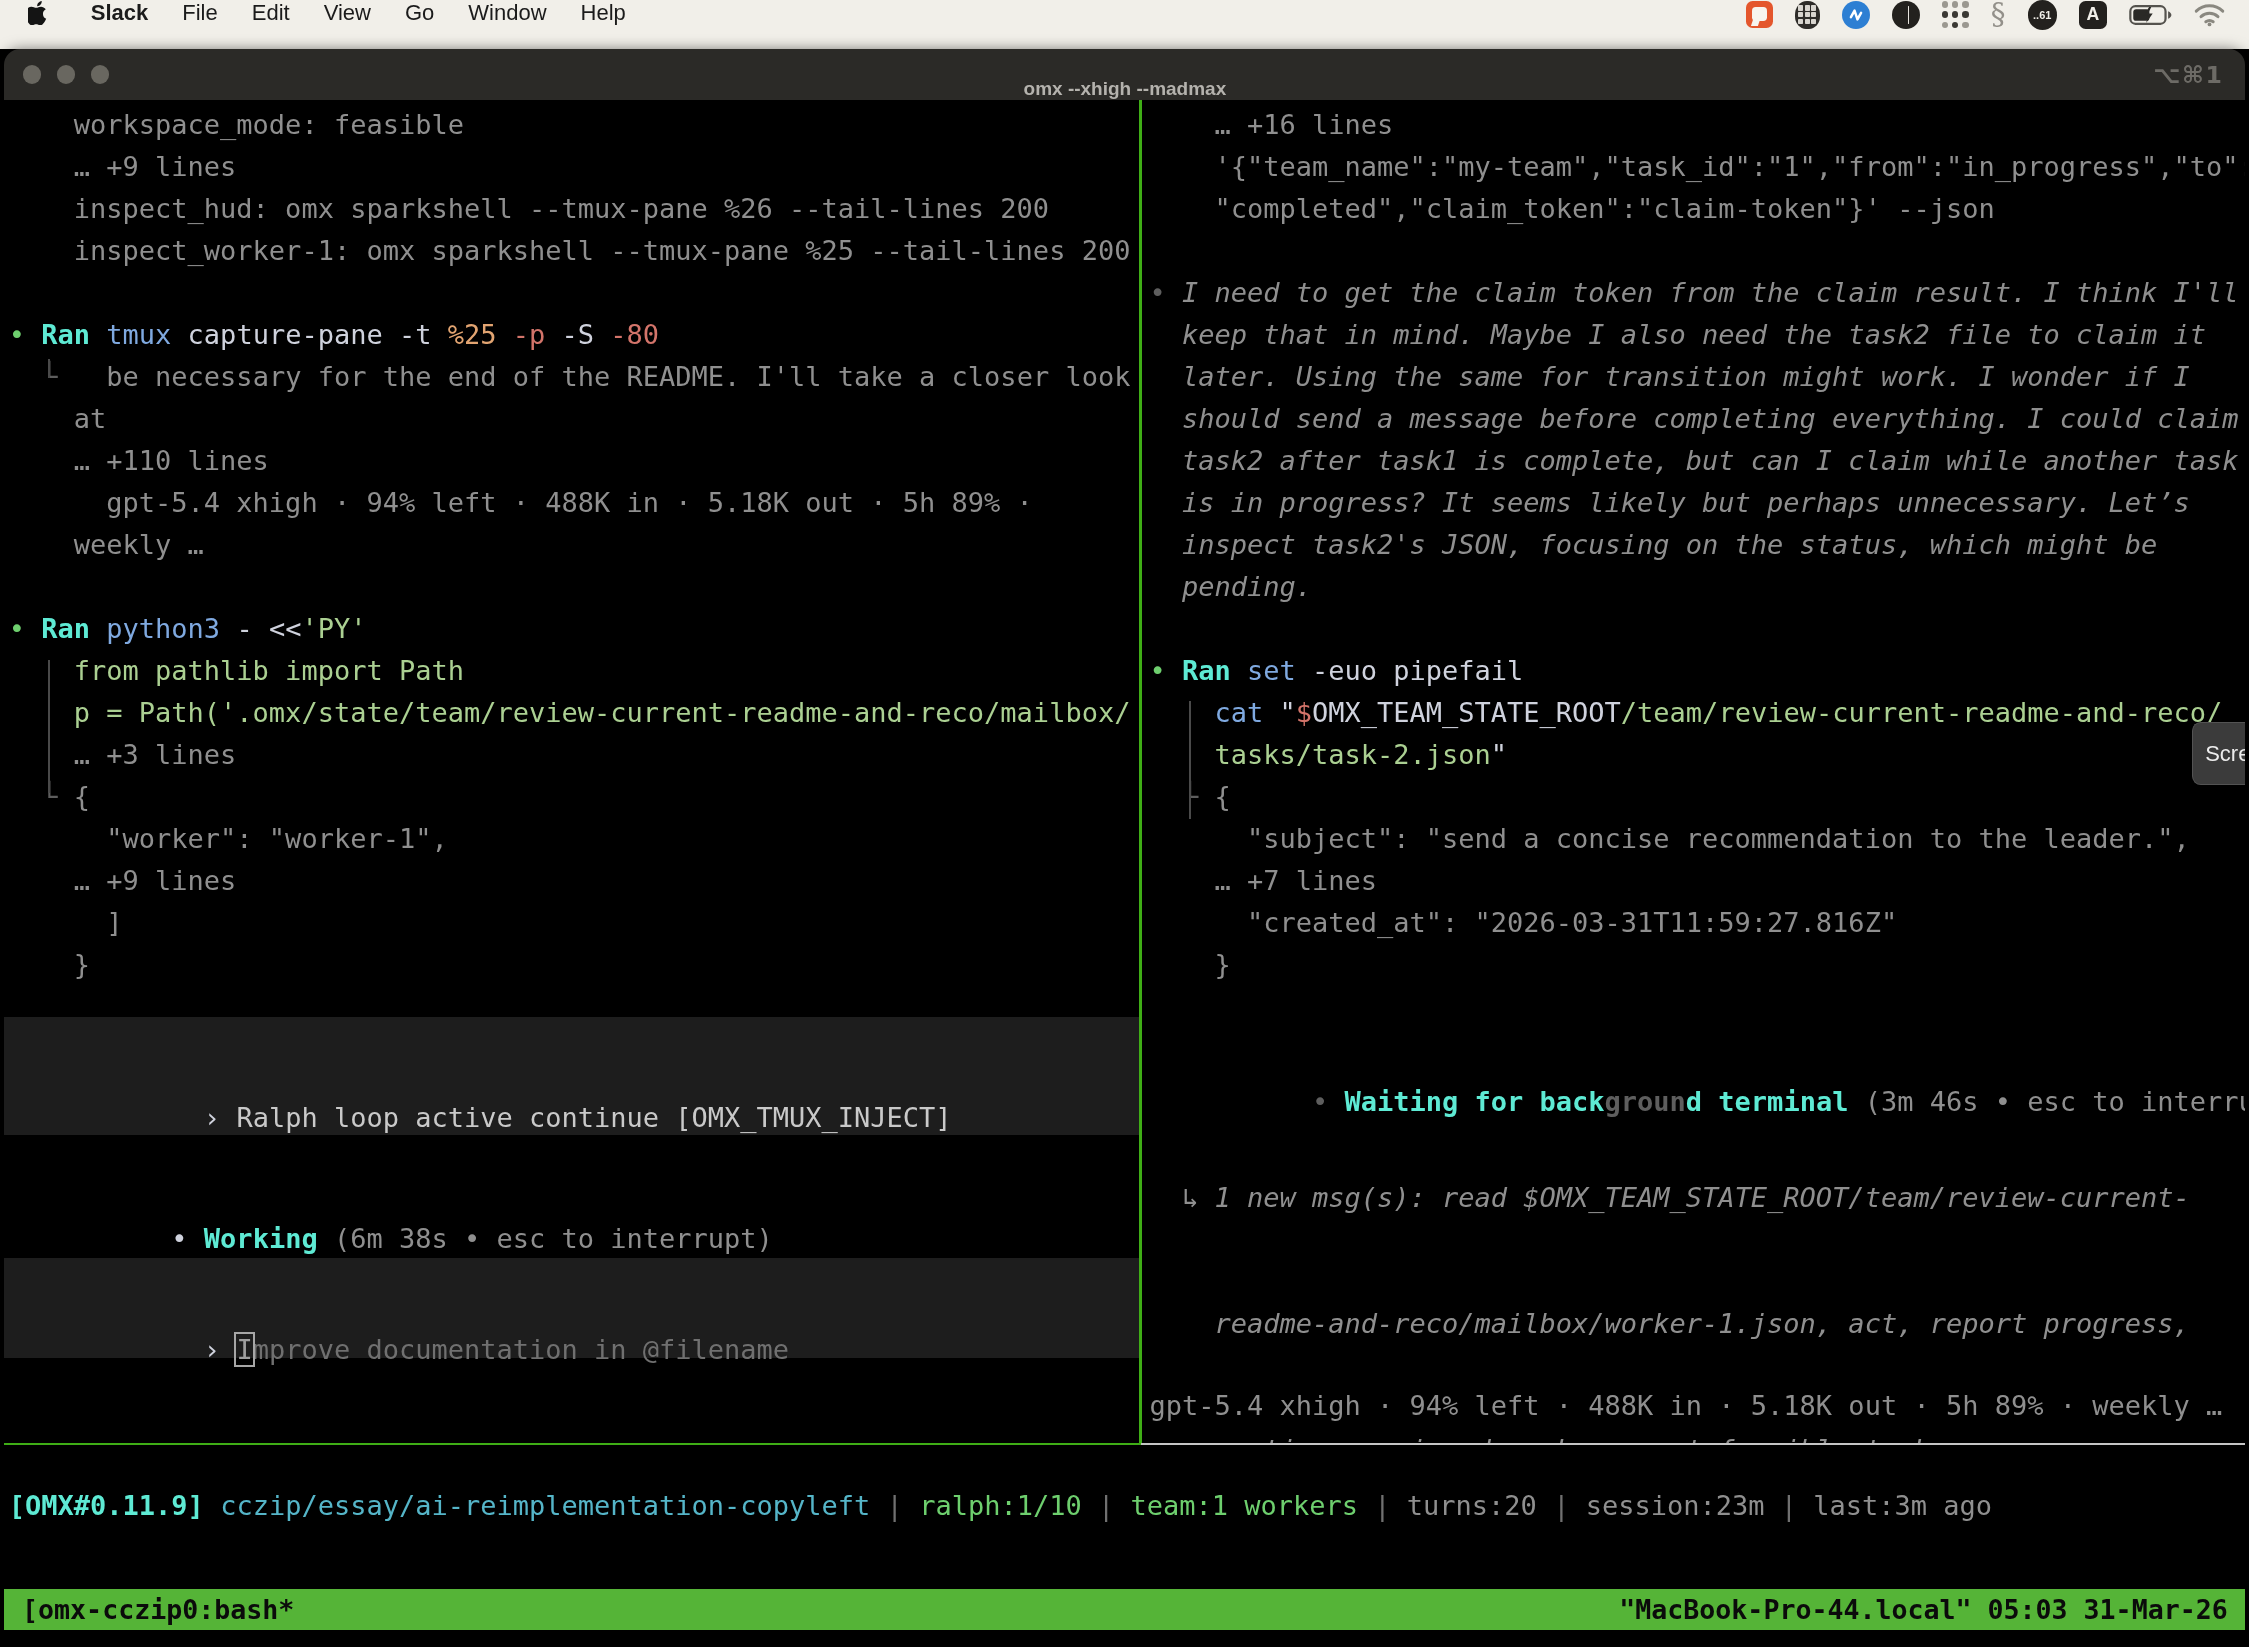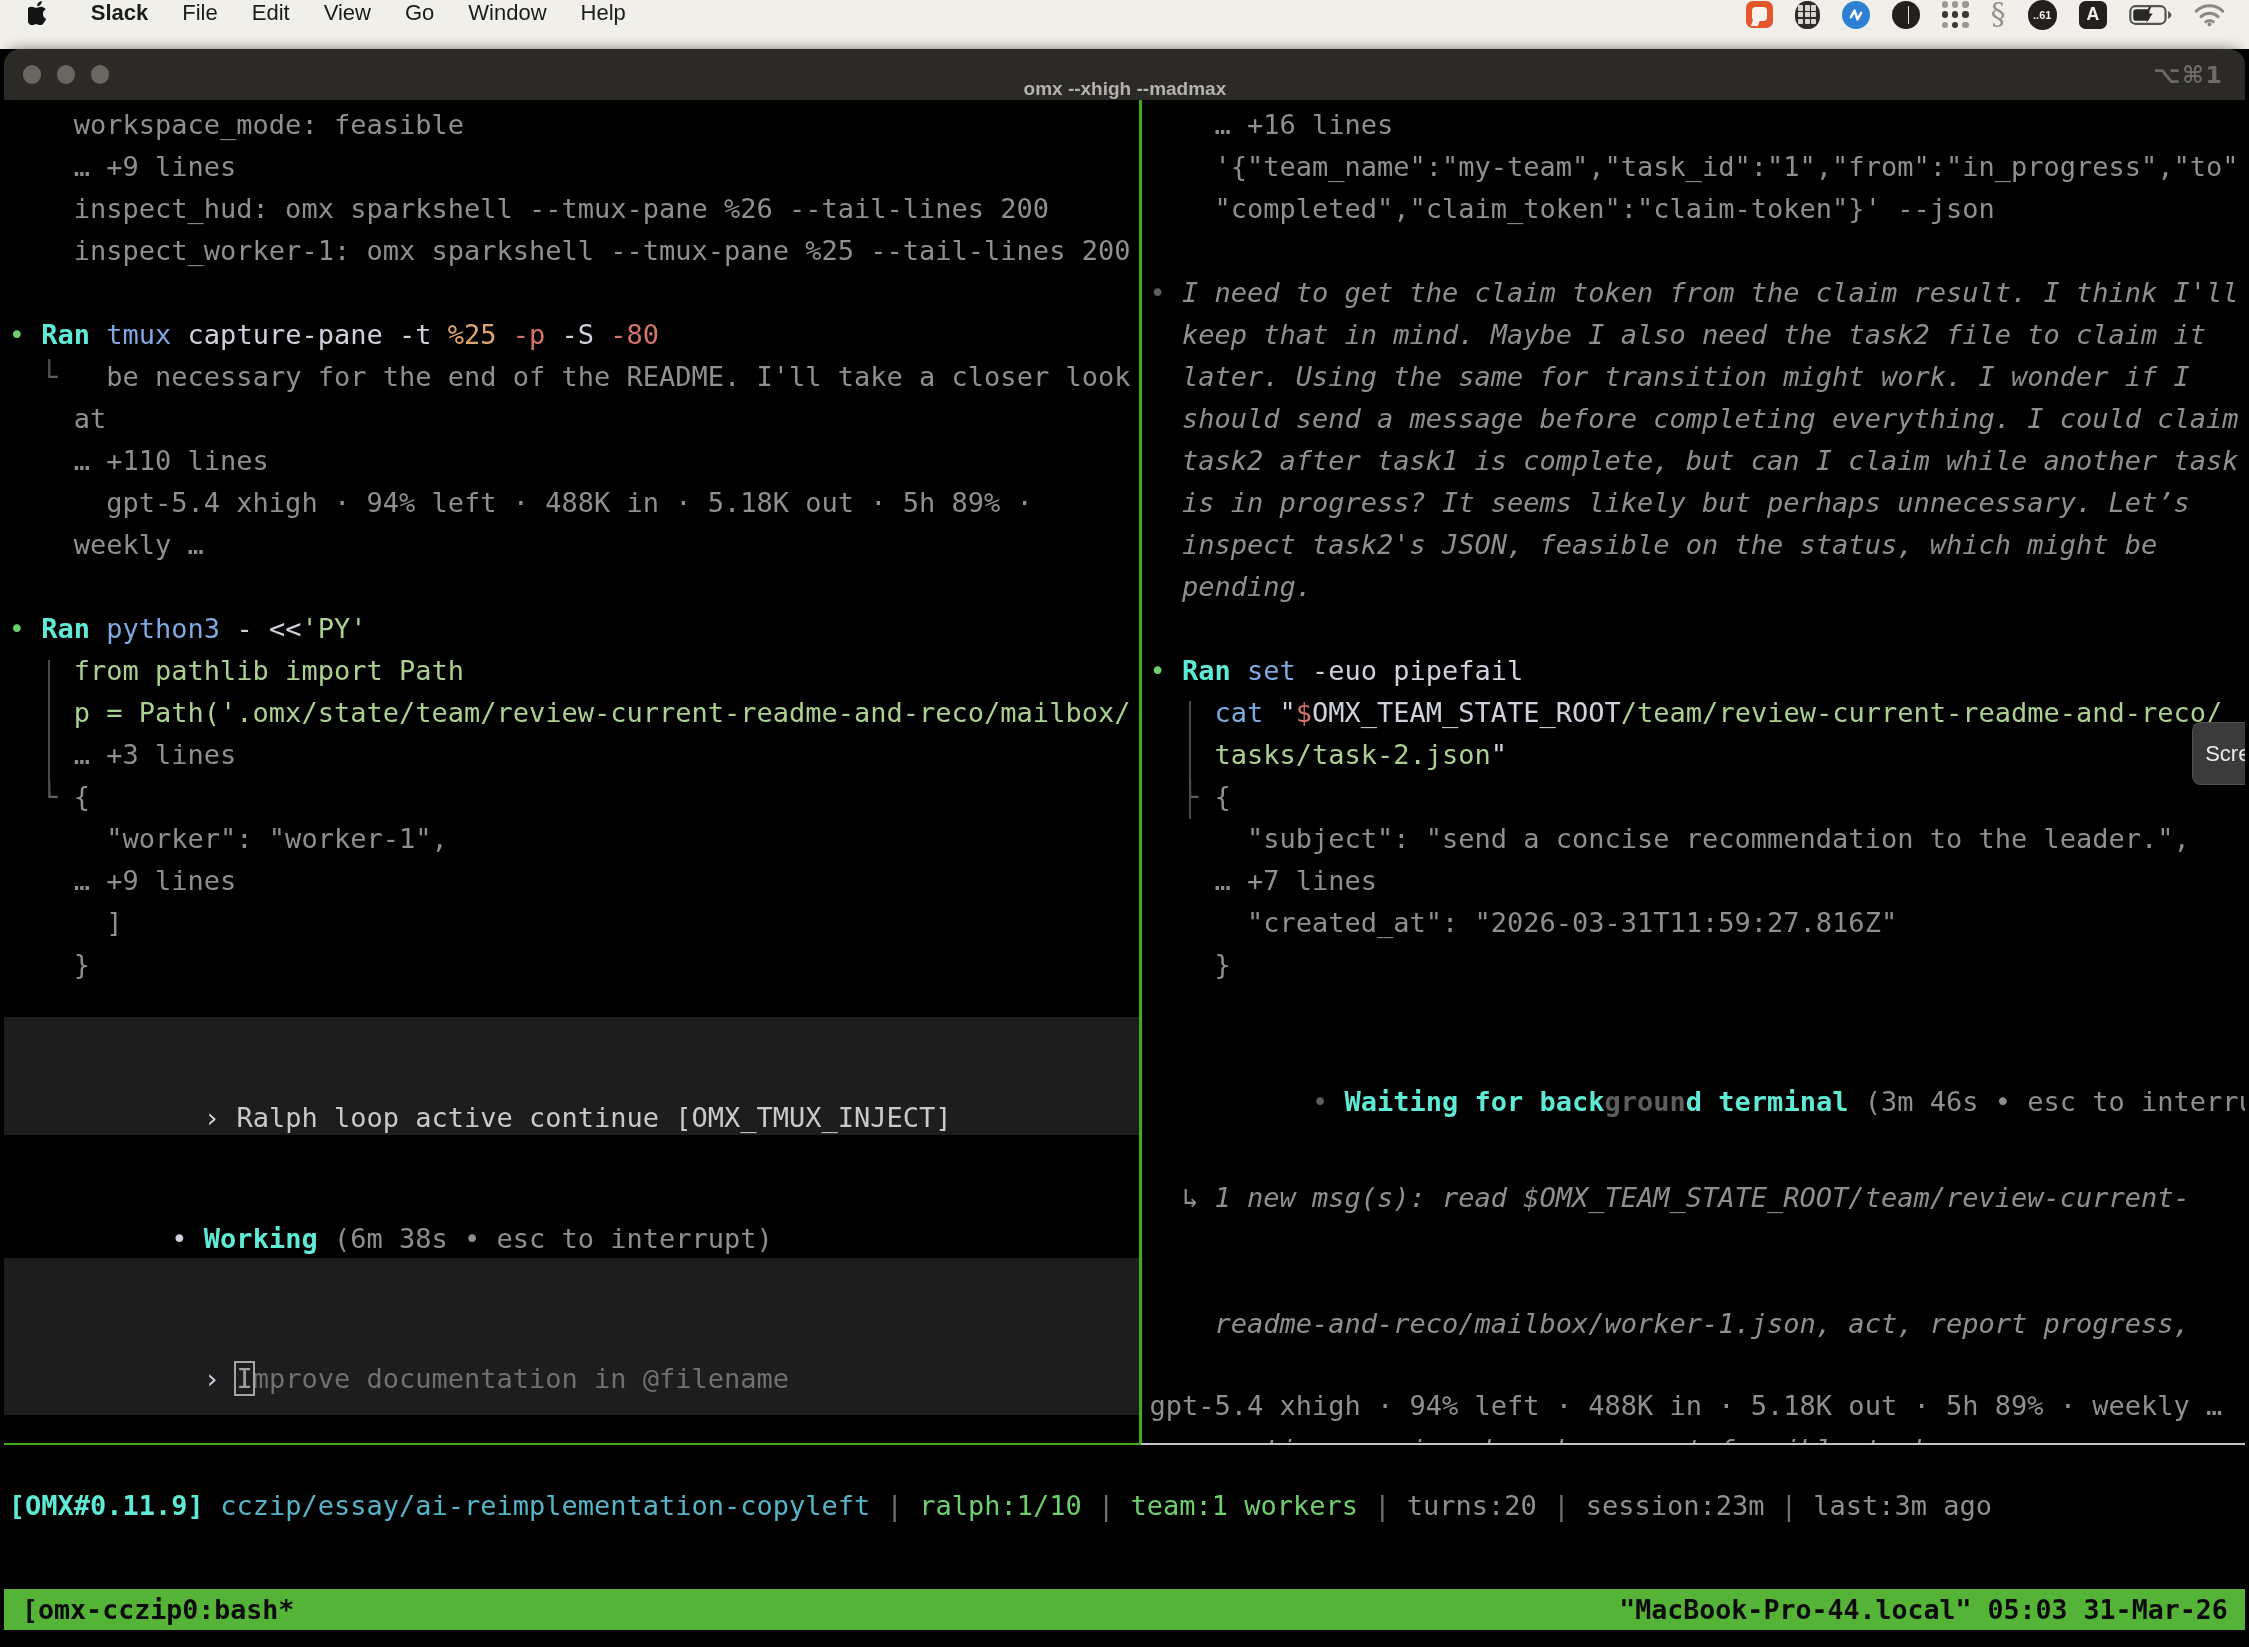--- a/index.html
+++ b/index.html
@@ -225,41 +225,41 @@
         <div class="band" style="top:917px;height:118px;">
           <div class="term-line" style="padding-left:4.4px;">
             <span class="t-w">› </span><span class="t-lt">Ralph loop active continue [OMX_TMUX_INJECT]</span>
           </div>
         </div>
 
         <div class="absline" style="left:4.4px;top:1076px;">
           <span class="t-w">• </span><span class="t-bw">Working</span><span class="t-gray"> (6m 38s • esc to interrupt)</span>
         </div>
 
-        <div class="band" style="top:1158px;height:157px;">
+        <div class="band" style="top:1158px;height:100px;">
           <div class="term-line" style="padding-left:4.4px;">
             <span class="t-w">› </span><span class="cursor">I</span><span class="ph prompt-rest">mprove documentation in @filename</span>
           </div>
         </div>
 
       </div>
 
       <div class="pane" id="pane-right">
         <div class="scrollback">
             <div class="term-line"><span class="t-gray">    … +16 lines</span></div>
             <div class="term-line"><span class="t-gray">    '{"team_name":"my-team","task_id":"1","from":"in_progress","to":</span></div>
             <div class="term-line"><span class="t-gray">    "completed","claim_token":"claim-token"}' --json</span></div>
             <div class="term-line"> </div>
             <div class="term-line"><span class="t-dgray">• </span><span class="t-gray t-it">I need to get the claim token from the claim result. I think I'll</span></div>
             <div class="term-line"><span class="t-gray t-it">  keep that in mind. Maybe I also need the task2 file to claim it</span></div>
             <div class="term-line"><span class="t-gray t-it">  later. Using the same for transition might work. I wonder if I</span></div>
             <div class="term-line"><span class="t-gray t-it">  should send a message before completing everything. I could claim</span></div>
             <div class="term-line"><span class="t-gray t-it">  task2 after task1 is complete, but can I claim while another task</span></div>
             <div class="term-line"><span class="t-gray t-it">  is in progress? It seems likely but perhaps unnecessary. Let’s</span></div>
-            <div class="term-line"><span class="t-gray t-it">  inspect task2's JSON, feasible on the status, which might be</span></div>
+            <div class="term-line"><span class="t-gray t-it">  inspect task2's JSON, focusing on the status, which might be</span></div>
             <div class="term-line"><span class="t-gray t-it">  pending.</span></div>
             <div class="term-line"> </div>
             <div class="term-line"><span class="t-bg">• </span><span class="t-bw">Ran </span><span class="t-blue">set </span><span class="t-w">-euo pipefail</span></div>
             <div class="term-line"><span class="t-w">    </span><span class="t-blue">cat </span><span class="t-w">"</span><span class="t-pink">$</span><span class="t-w">OMX_TEAM_STATE_ROOT</span><span class="t-green">/team/review-current-readme-and-reco/</span></div>
             <div class="term-line"><span class="t-w">    </span><span class="t-green">tasks/task-2.json</span><span class="t-w">"</span></div>
             <div class="term-line"><span class="t-dgray">  └ </span><span class="t-gray">{</span></div>
             <div class="term-line"><span class="t-gray">      "subject": "send a concise recommendation to the leader.",</span></div>
             <div class="term-line"><span class="t-gray">    … +7 lines</span></div>
             <div class="term-line"><span class="t-gray">      "created_at": "2026-03-31T11:59:27.816Z"</span></div>
             <div class="term-line"><span class="t-gray">    }</span></div>

